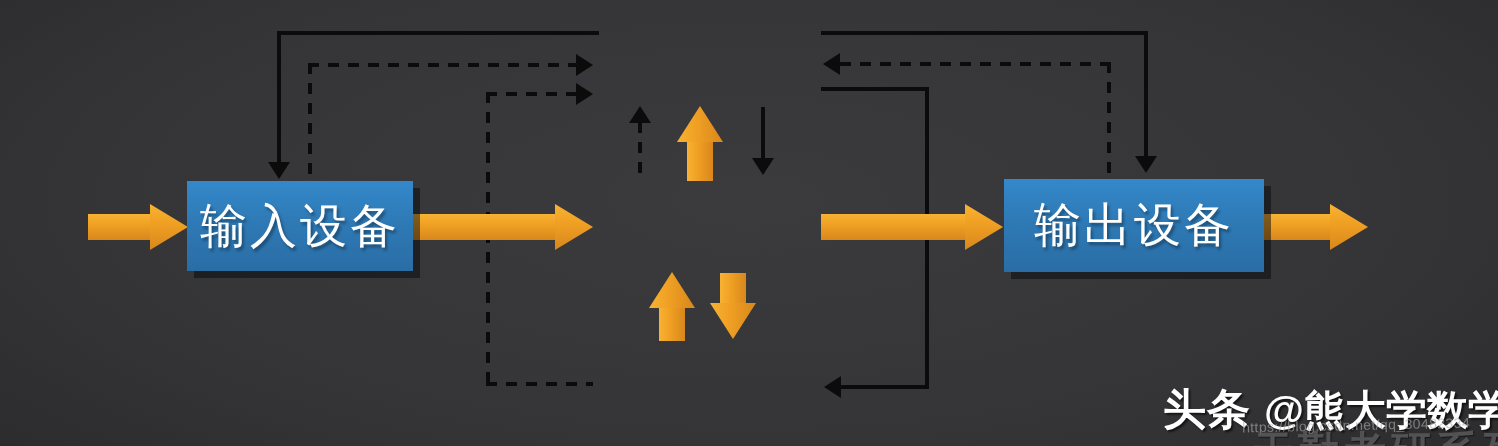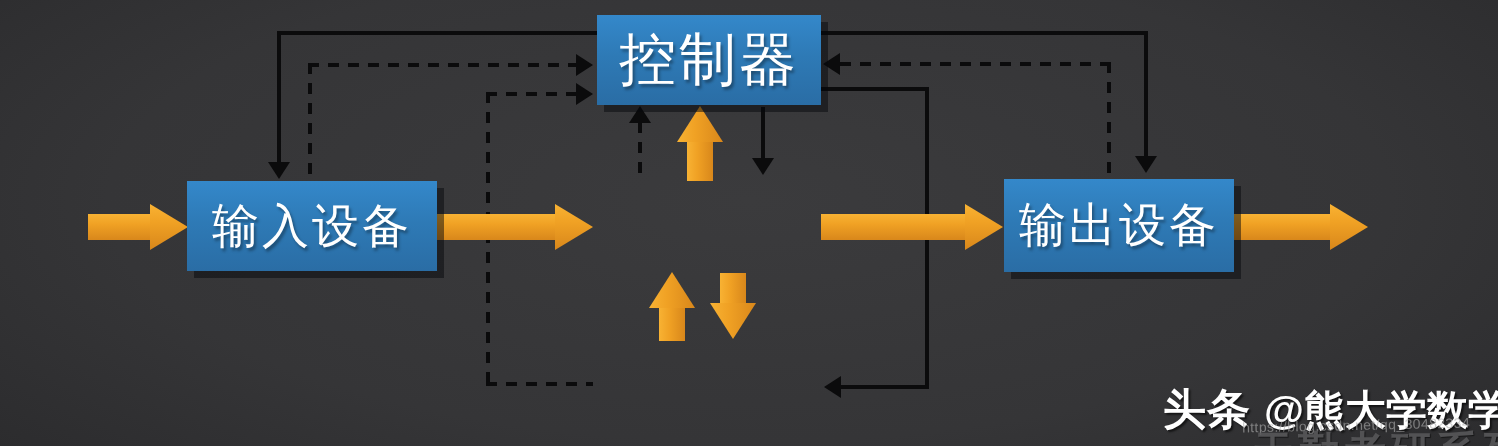--- a/index.html
+++ b/index.html
@@ -112,23 +112,22 @@
 
   <div class="obar-v" style="left:687px;top:140px;height:41px;"></div>
   <div class="ohead ohead-up" style="left:677px;top:106px;"></div>
 
   <div class="obar-v" style="left:659px;top:306px;height:35px;"></div>
   <div class="ohead ohead-up" style="left:649px;top:272px;"></div>
 
   <div class="obar-v" style="left:720px;top:273px;height:32px;"></div>
   <div class="ohead ohead-down" style="left:710px;top:303px;"></div>
 
-  <div class="node t3" style="left:597px;top:15px;width:224px;height:90px;">控制器</div>
-  <div class="node t4" style="left:187px;top:181px;width:250px;height:90px;">输入设备</div>
-  <div class="node t4" style="left:1004px;top:179px;width:230px;height:93px;">输出设备</div>
+  <div class="node t4" style="left:187px;top:181px;width:226px;height:90px;">输入设备</div>
+  <div class="node t4" style="left:1004px;top:179px;width:260px;height:93px;">输出设备</div>
 
   <div class="wm">
     <span class="wm-brand">头条</span>
     <span class="wm-handle">@熊大学数学</span>
   </div>
   <div class="wm-url">https://blog.csdn.net/qq_30482334</div>
   <div class="wm-series">天勤考研系列</div>
 
 </div>
 

